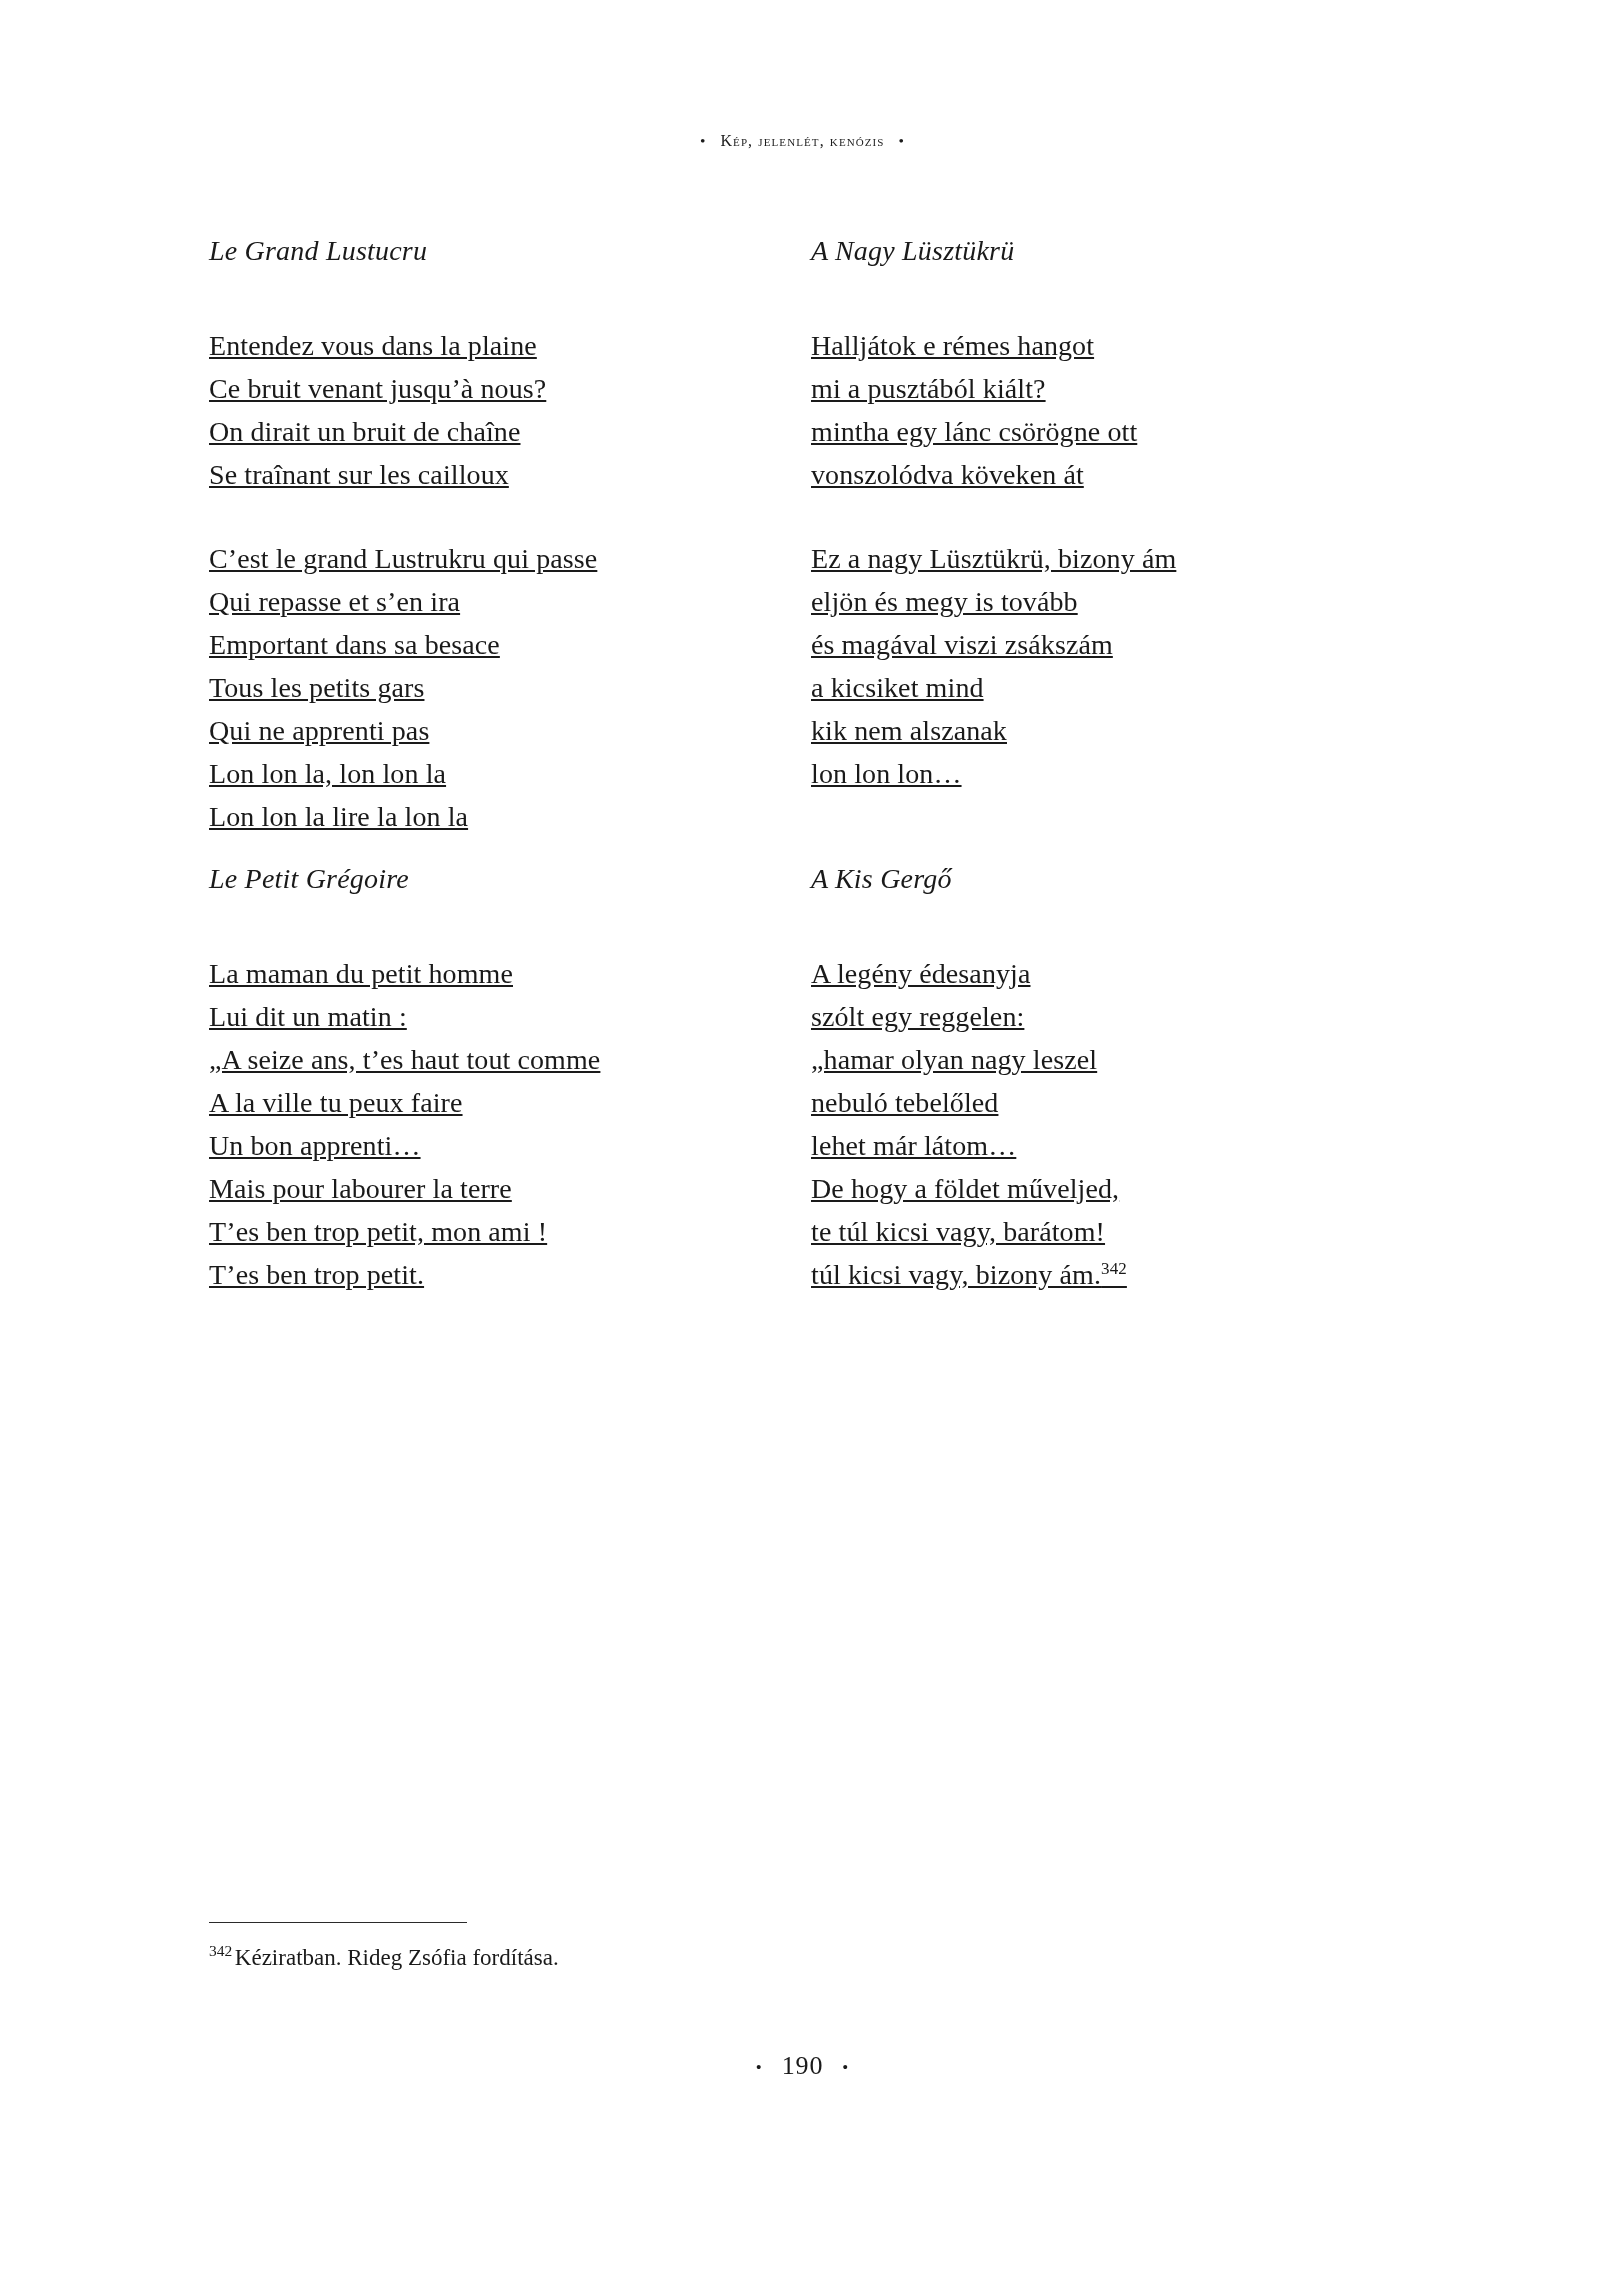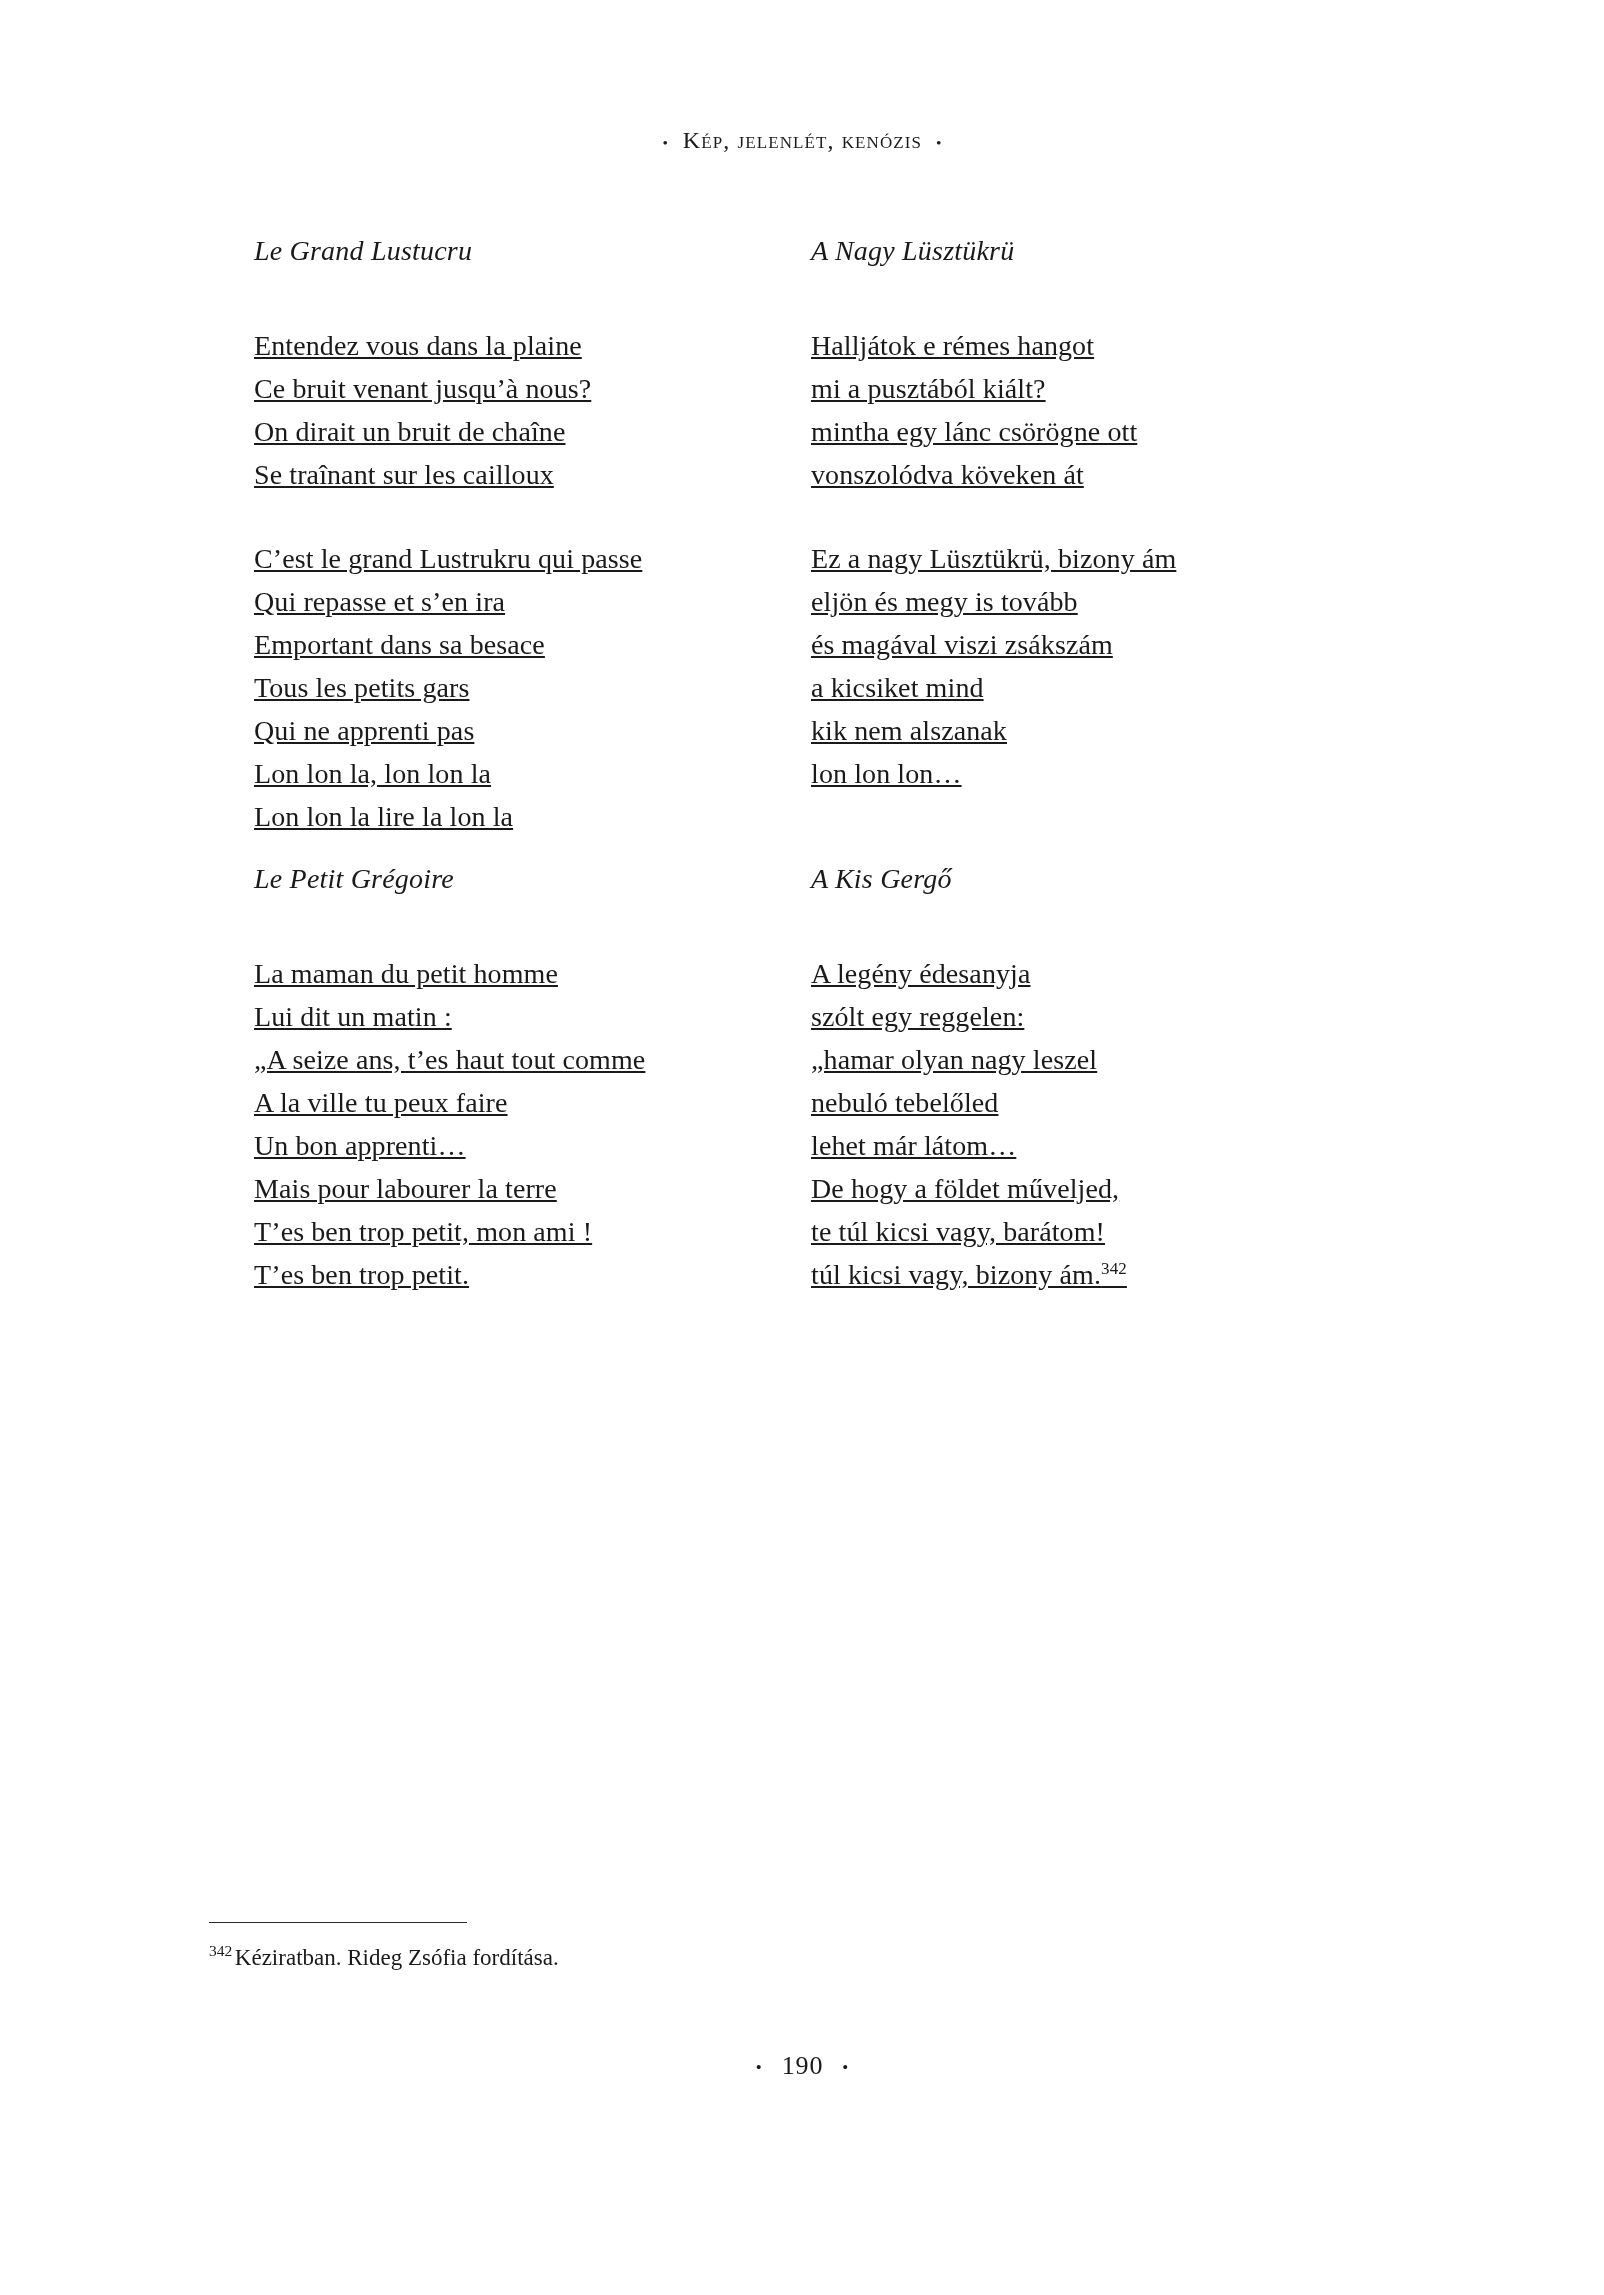--- a/index.html
+++ b/index.html
@@ -36,41 +36,41 @@
     color: #1c1c1c;
   }
   .running-head .bullet {
     font-size: 15.5px;
     vertical-align: middle;
     padding: 0 13.8px;
     color: #1c1c1c;
   }
   .running-head .rh-text {
     font-variant: small-caps;
-    font-size: 24px;
+    font-size: 16px;
     letter-spacing: 1.1px;
   }
 
   
   .poem-area {
     position: absolute;
     left: 209px;
     top: 230px;
     width: 1186px;
   }
   .block {
     position: relative;
     width: 100%;
     display: block;
   }
   .col {
     position: absolute;
     top: 0;
   }
-  .col-left { left: 0px; width: 584px; margin-left: 45px; }
+  .col-left { left: 0px; width: 584px; }
   .col-right { left: 602px; width: 567px; }
 
   .poem-title {
     font-style: italic;
     font-size: 28px;
     line-height: 42px;
     color: #1a1a1a;
     letter-spacing: 0.2px;
   }
   .stanza {

